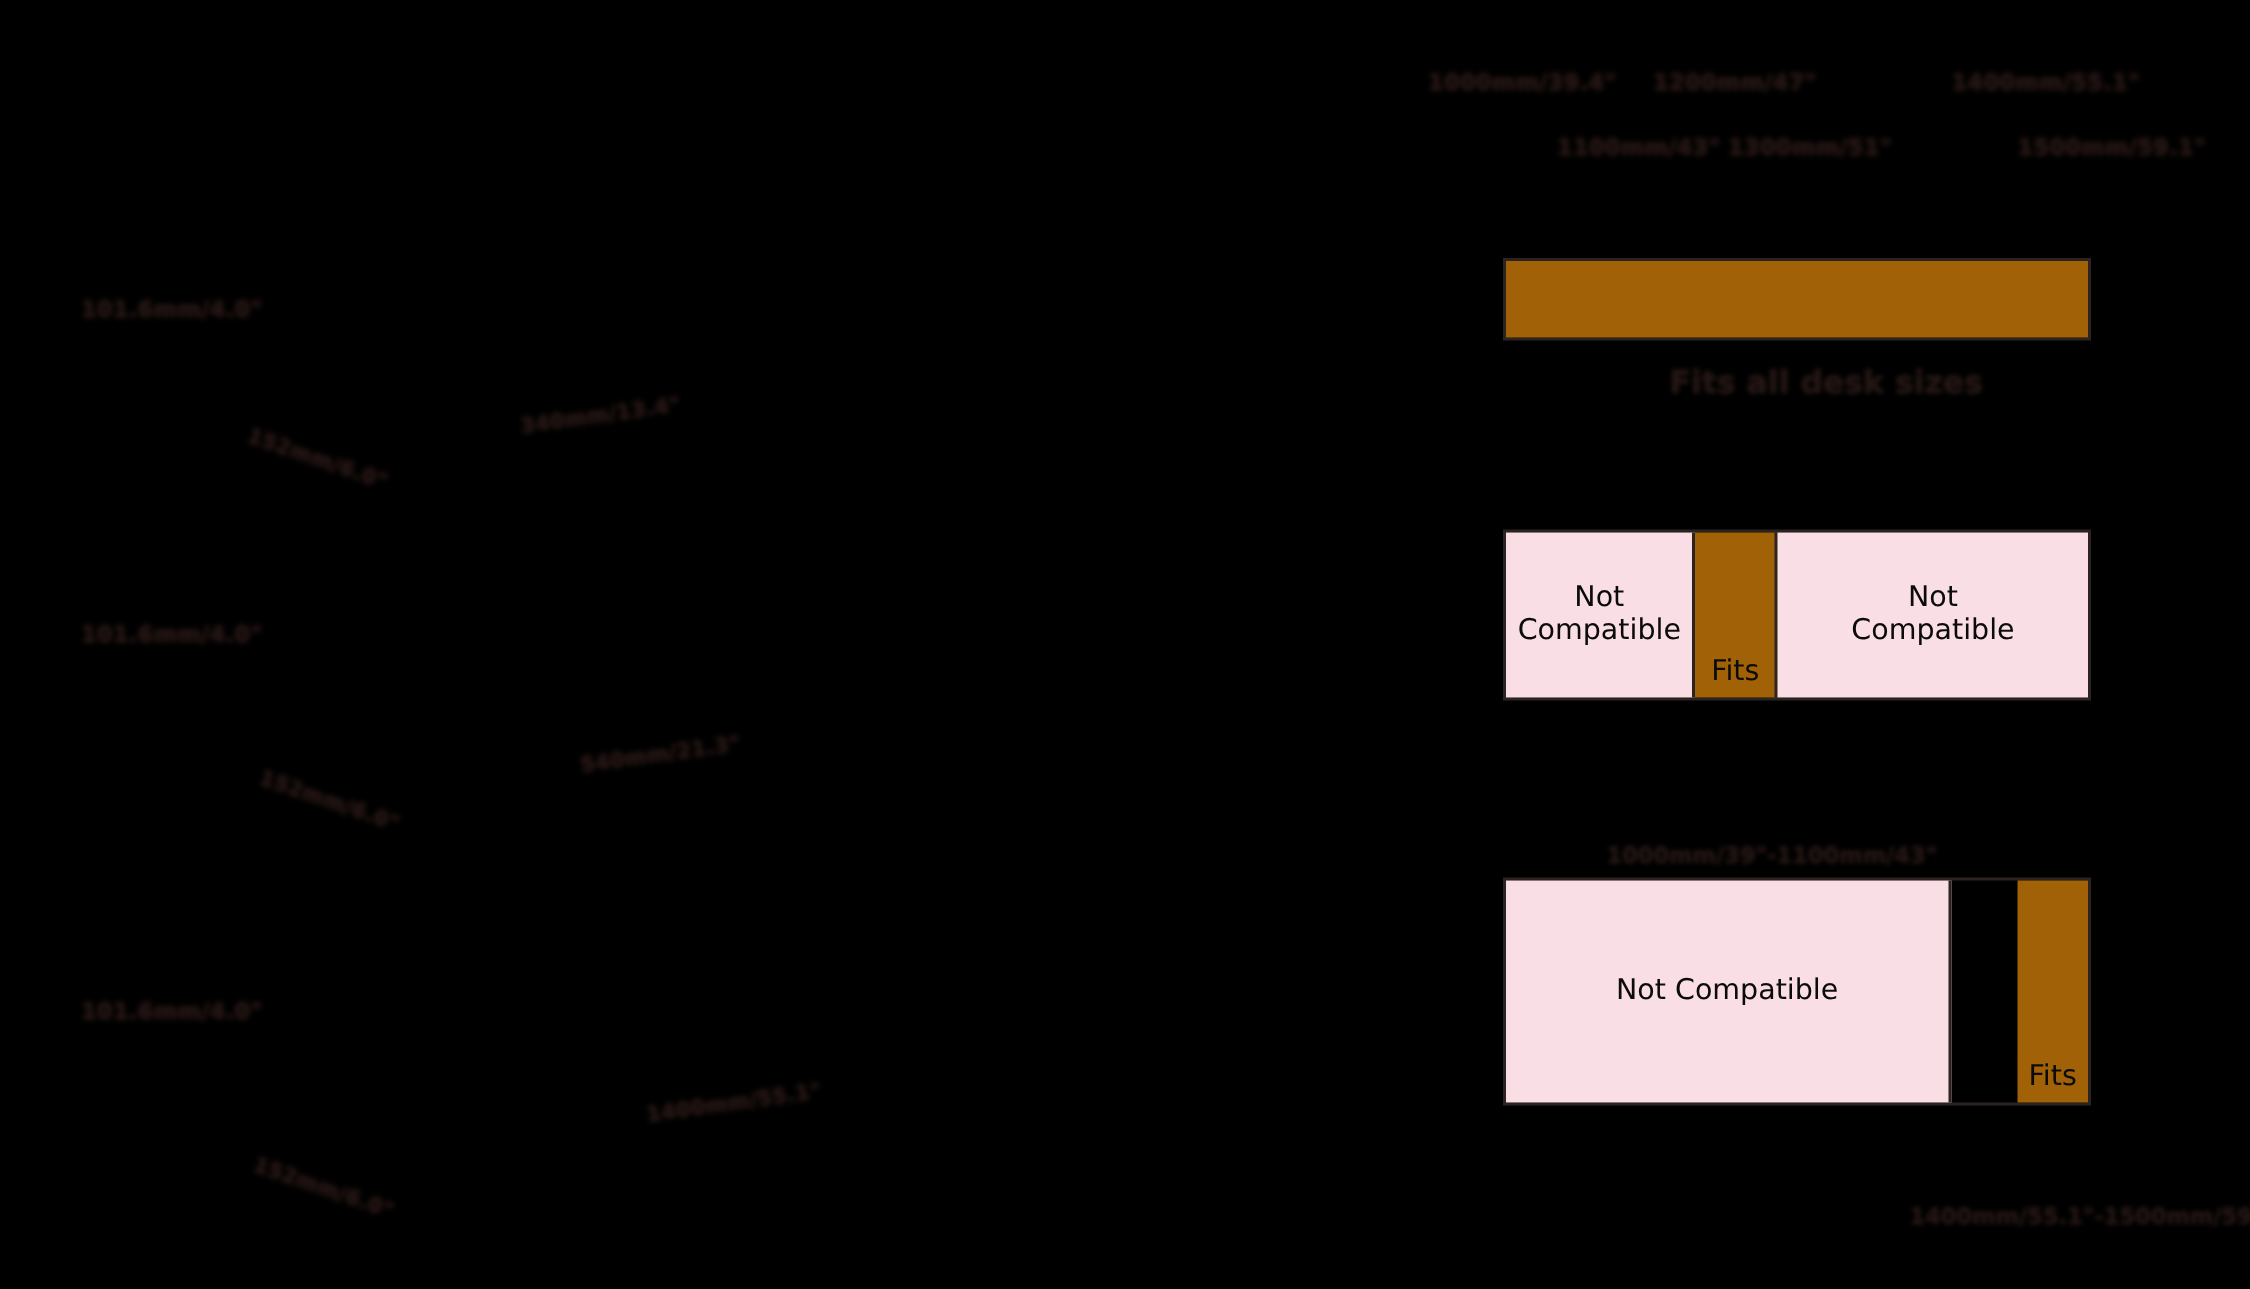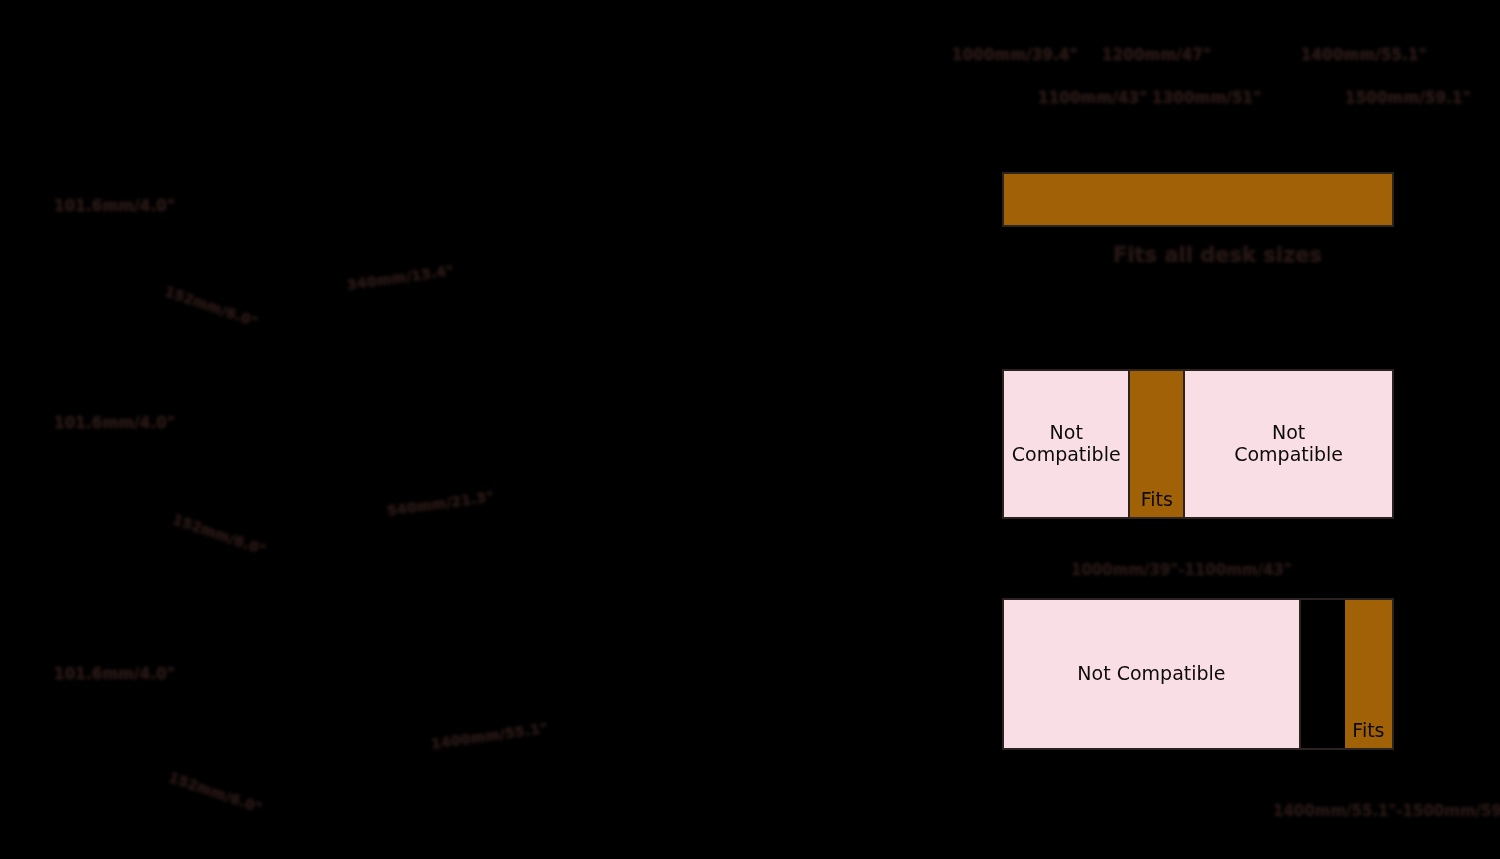--- a/index.html
+++ b/index.html
@@ -104,34 +104,34 @@
     <div class="dim-label" style="left:1038px; top:89px;">1100mm/43"</div>
     <div class="dim-label" style="left:1152px; top:89px;">1300mm/51"</div>
     <div class="dim-label" style="left:1345px; top:89px;">1500mm/59.1"</div>
   </div>
 
   <div class="bar-block" id="block-0" style="left:1002px; top:172px; width:392px; height:55px;">
       <div class="seg fits" style="flex: 1 0 0px;"></div>
     </div>
   <div class="caption" style="left:1113px; top:243px;">Fits all desk sizes</div>
 
-  <div class="bar-block" id="block-1" style="left:1002px; top:353px; width:392px; height:150px;margin-top:16px;">
+  <div class="bar-block" id="block-1" style="left:1002px; top:353px; width:392px; height:114px;">
       <div class="seg nofit" style="flex: 127 0 0px;">
         <div class="seg-label">Not<br>Compatible</div>
       </div>
       <div class="seg fits align-bottom" style="flex: 54 0 0px;">
         <div class="seg-label">Fits</div>
       </div>
       <div class="seg nofit" style="flex: 211 0 0px;">
         <div class="seg-label">Not<br>Compatible</div>
       </div>
     </div>
   <div class="caption" style="left:1071px; top:561px; font-size:15px;">1000mm/39"-1100mm/43"</div>
 
-  <div class="bar-block" id="block-2" style="left:1002px; top:598px; width:392px; height:152px;gap:44px;">
+  <div class="bar-block" id="block-2" style="left:1002px; top:585px; width:392px; height:152px;gap:44px;">
       <div class="seg nofit" style="flex: 338 0 0px;">
         <div class="seg-label">Not Compatible</div>
       </div>
       <div class="seg fits align-bottom" style="flex: 54 0 0px;">
         <div class="seg-label">Fits</div>
       </div>
     </div>
   <div class="caption" style="left:1273px; top:802px; font-size:15px;">1400mm/55.1"-1500mm/59.1"</div>
 
 </div>

